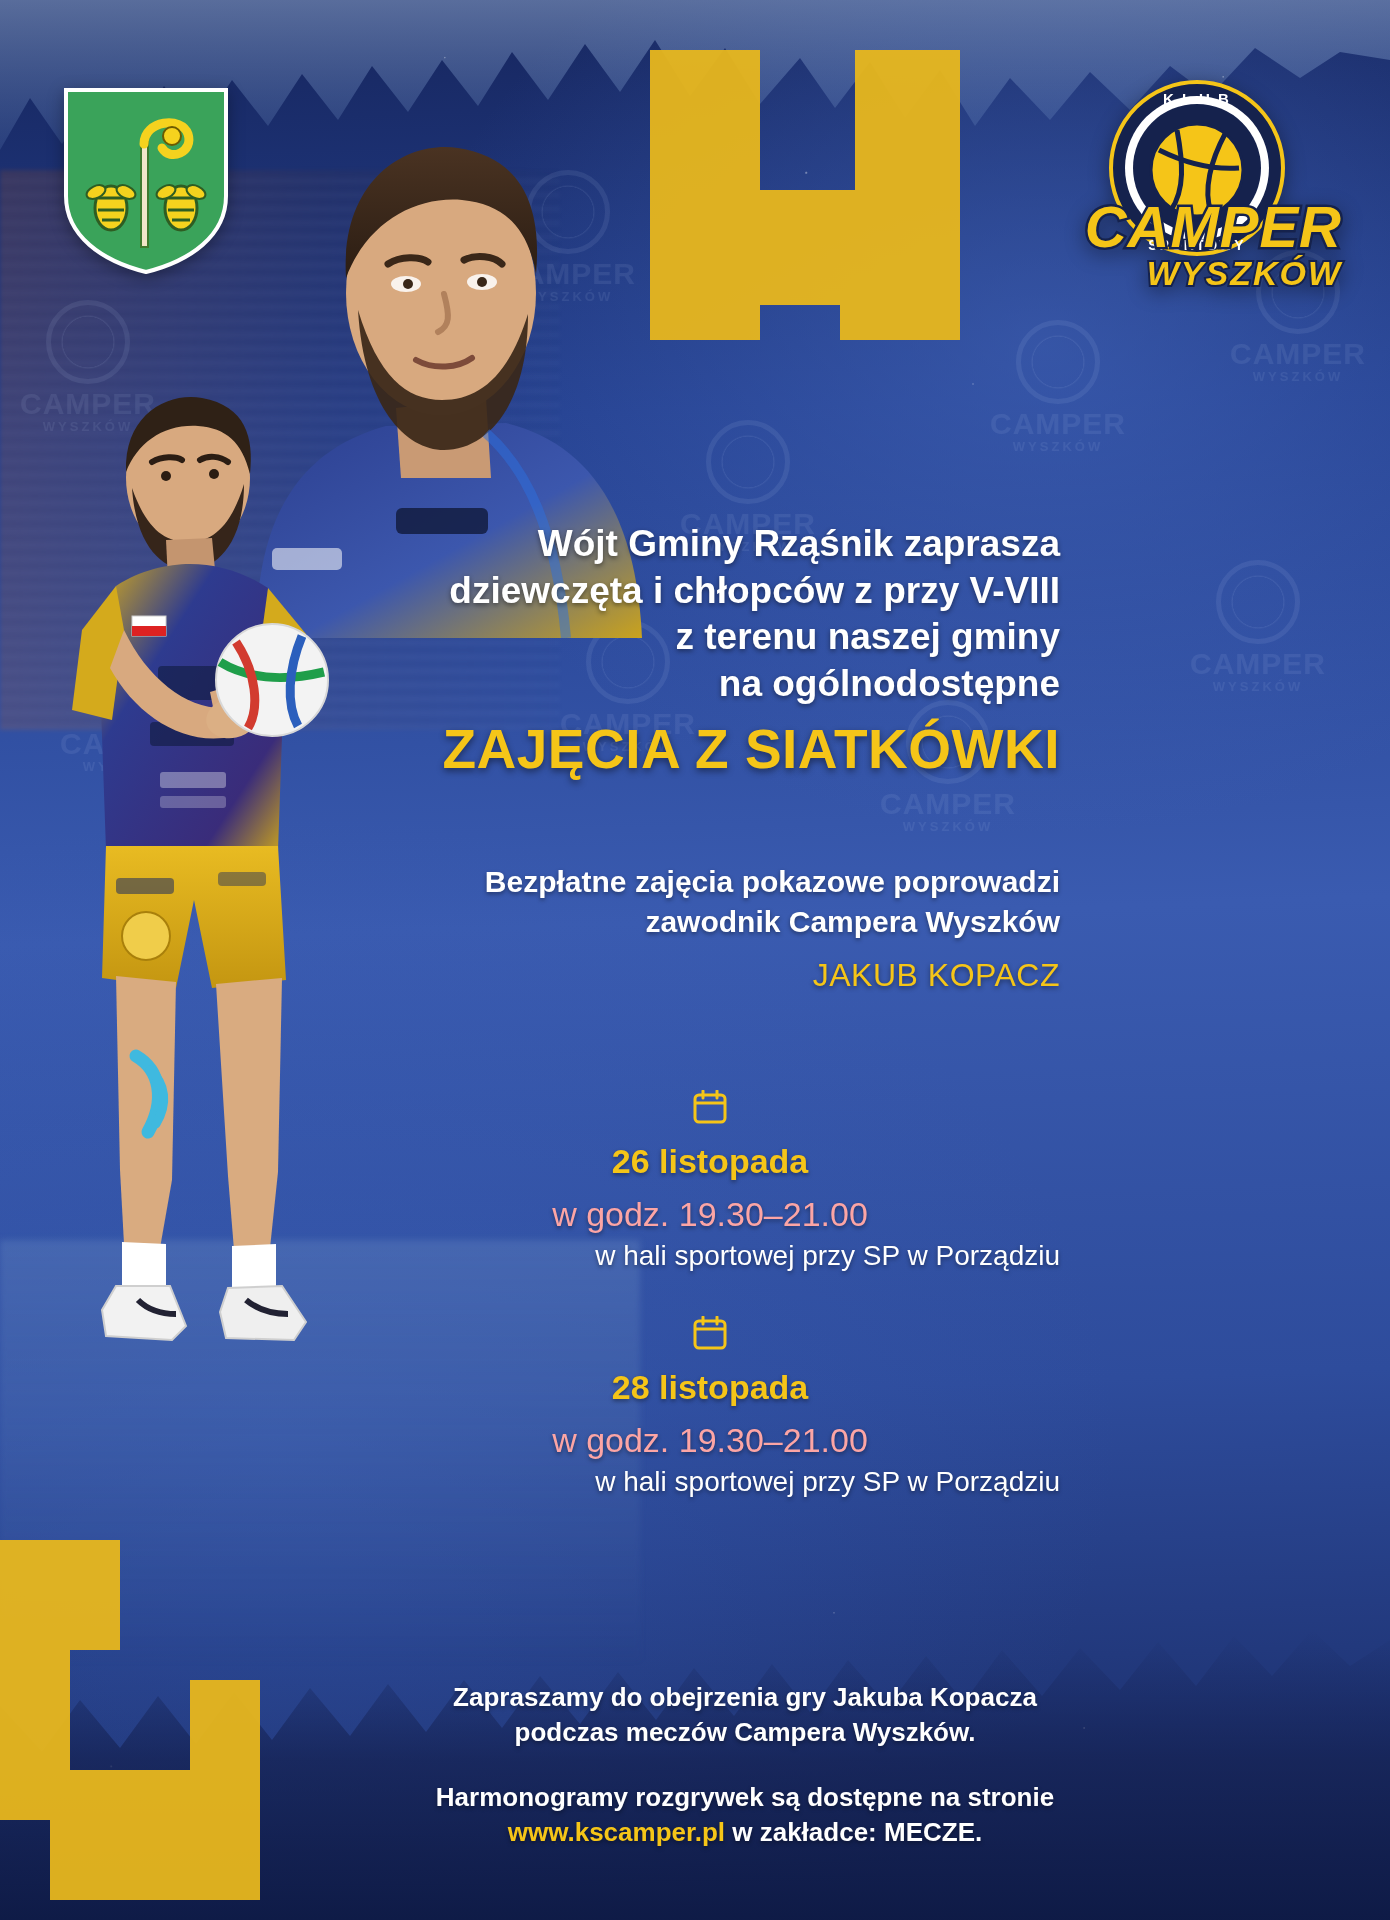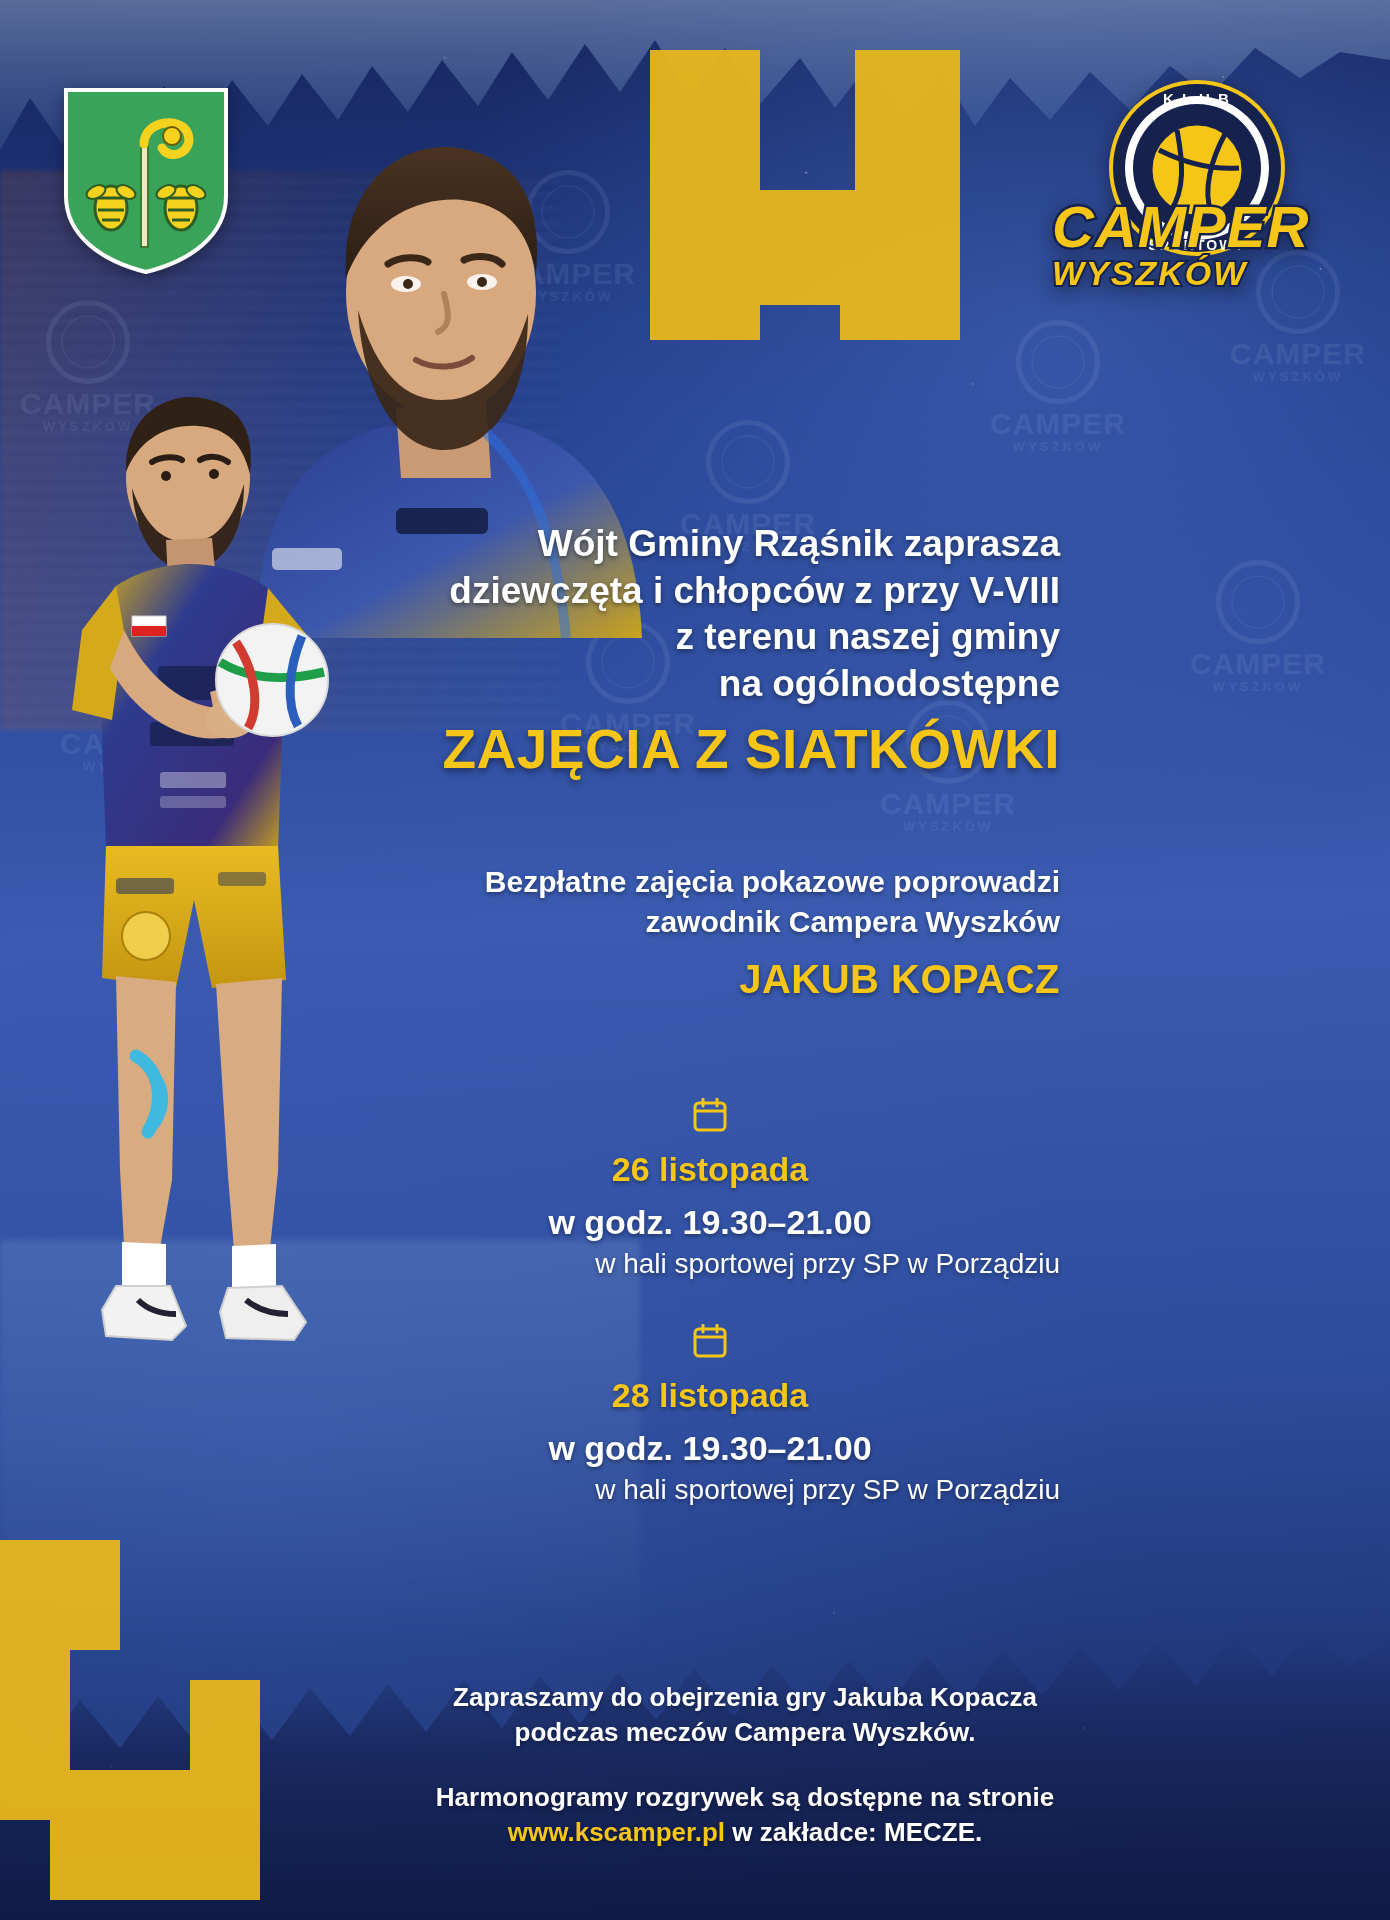--- a/index.html
+++ b/index.html
@@ -116,21 +116,21 @@
     left: 62px; top: 86px;
     width: 168px; height: 190px;
     filter: drop-shadow(0 4px 8px rgba(0,0,0,0.35));
   }
 
   
   .club-logo {
     position: absolute;
     right: 48px; top: 78px;
     width: 290px; height: 240px;
-    text-align: left;
+    text-align: right;
     filter: drop-shadow(0 5px 10px rgba(0,0,0,0.4));
   }
   .club-badge {
     position: relative;
     width: 180px; height: 180px;
     margin: 0 auto;
   }
   .club-name {
     position: absolute;
     left: 0; right: 0; top: 120px;
@@ -194,22 +194,22 @@
   }
   .sub-block {
     margin-top: 82px;
     font-size: 30px;
     font-weight: 600;
     line-height: 1.35;
     text-shadow: 0 2px 4px rgba(0,0,0,0.4);
   }
   .coach-name {
     margin-top: 14px;
-    font-size: 40px;
-    font-weight: 700;
+    font-size: 32px;
+    font-weight: 400;
     color: #f5c518;
     letter-spacing: 0.5px;
     text-shadow: 0 2px 5px rgba(0,0,0,0.45);
   }
 
   .sessions {
     margin-top: 96px;
   }
   .session {
     margin-bottom: 44px;
@@ -223,22 +223,22 @@
   }
   .cal-icon { flex: 0 0 auto; }
   .session-date {
     font-size: 34px;
     font-weight: 800;
     color: #f5c518;
     text-shadow: 0 2px 4px rgba(0,0,0,0.4);
   }
   .session-time {
     font-size: 34px;
-    font-weight: 700;
-    color: #ffffff;
+    font-weight: 400;
+    color: #fca5a5;
     text-shadow: 0 2px 4px rgba(0,0,0,0.4);
   }
   .session-place {
     margin-top: 6px;
     font-size: 28px;
     font-weight: 500;
     color: #ffffff;
     text-shadow: 0 2px 4px rgba(0,0,0,0.4);
   }
 

